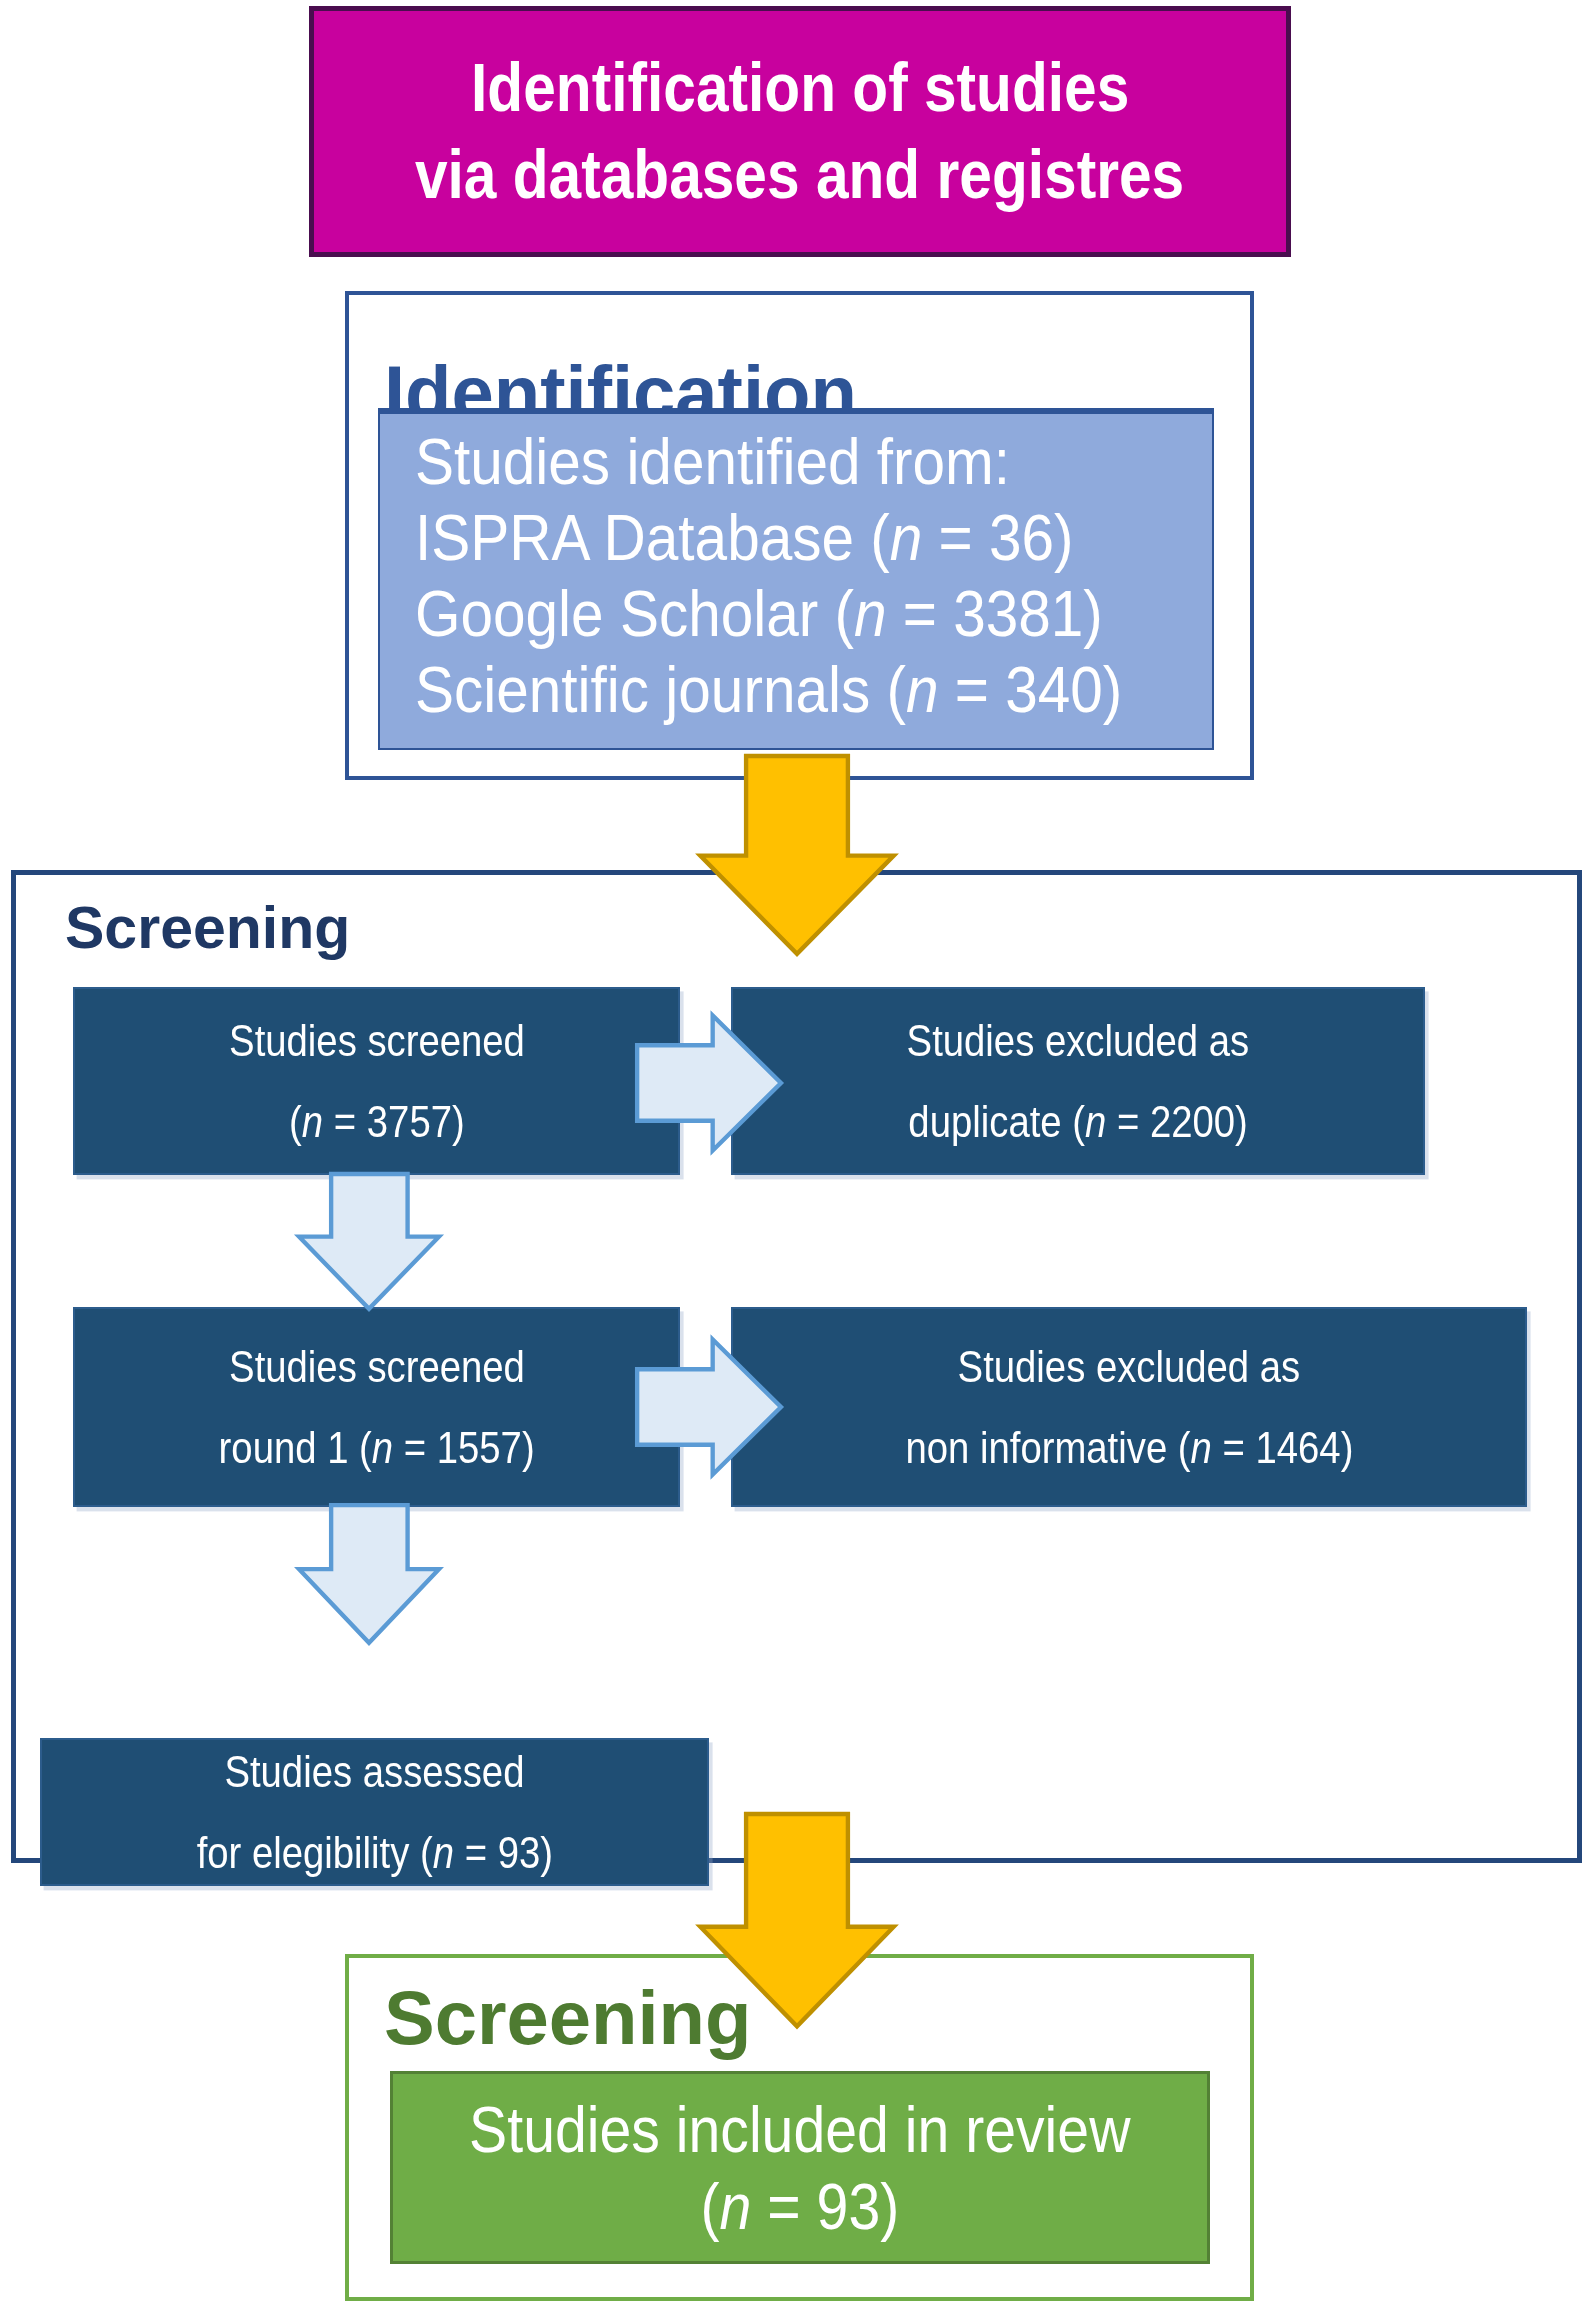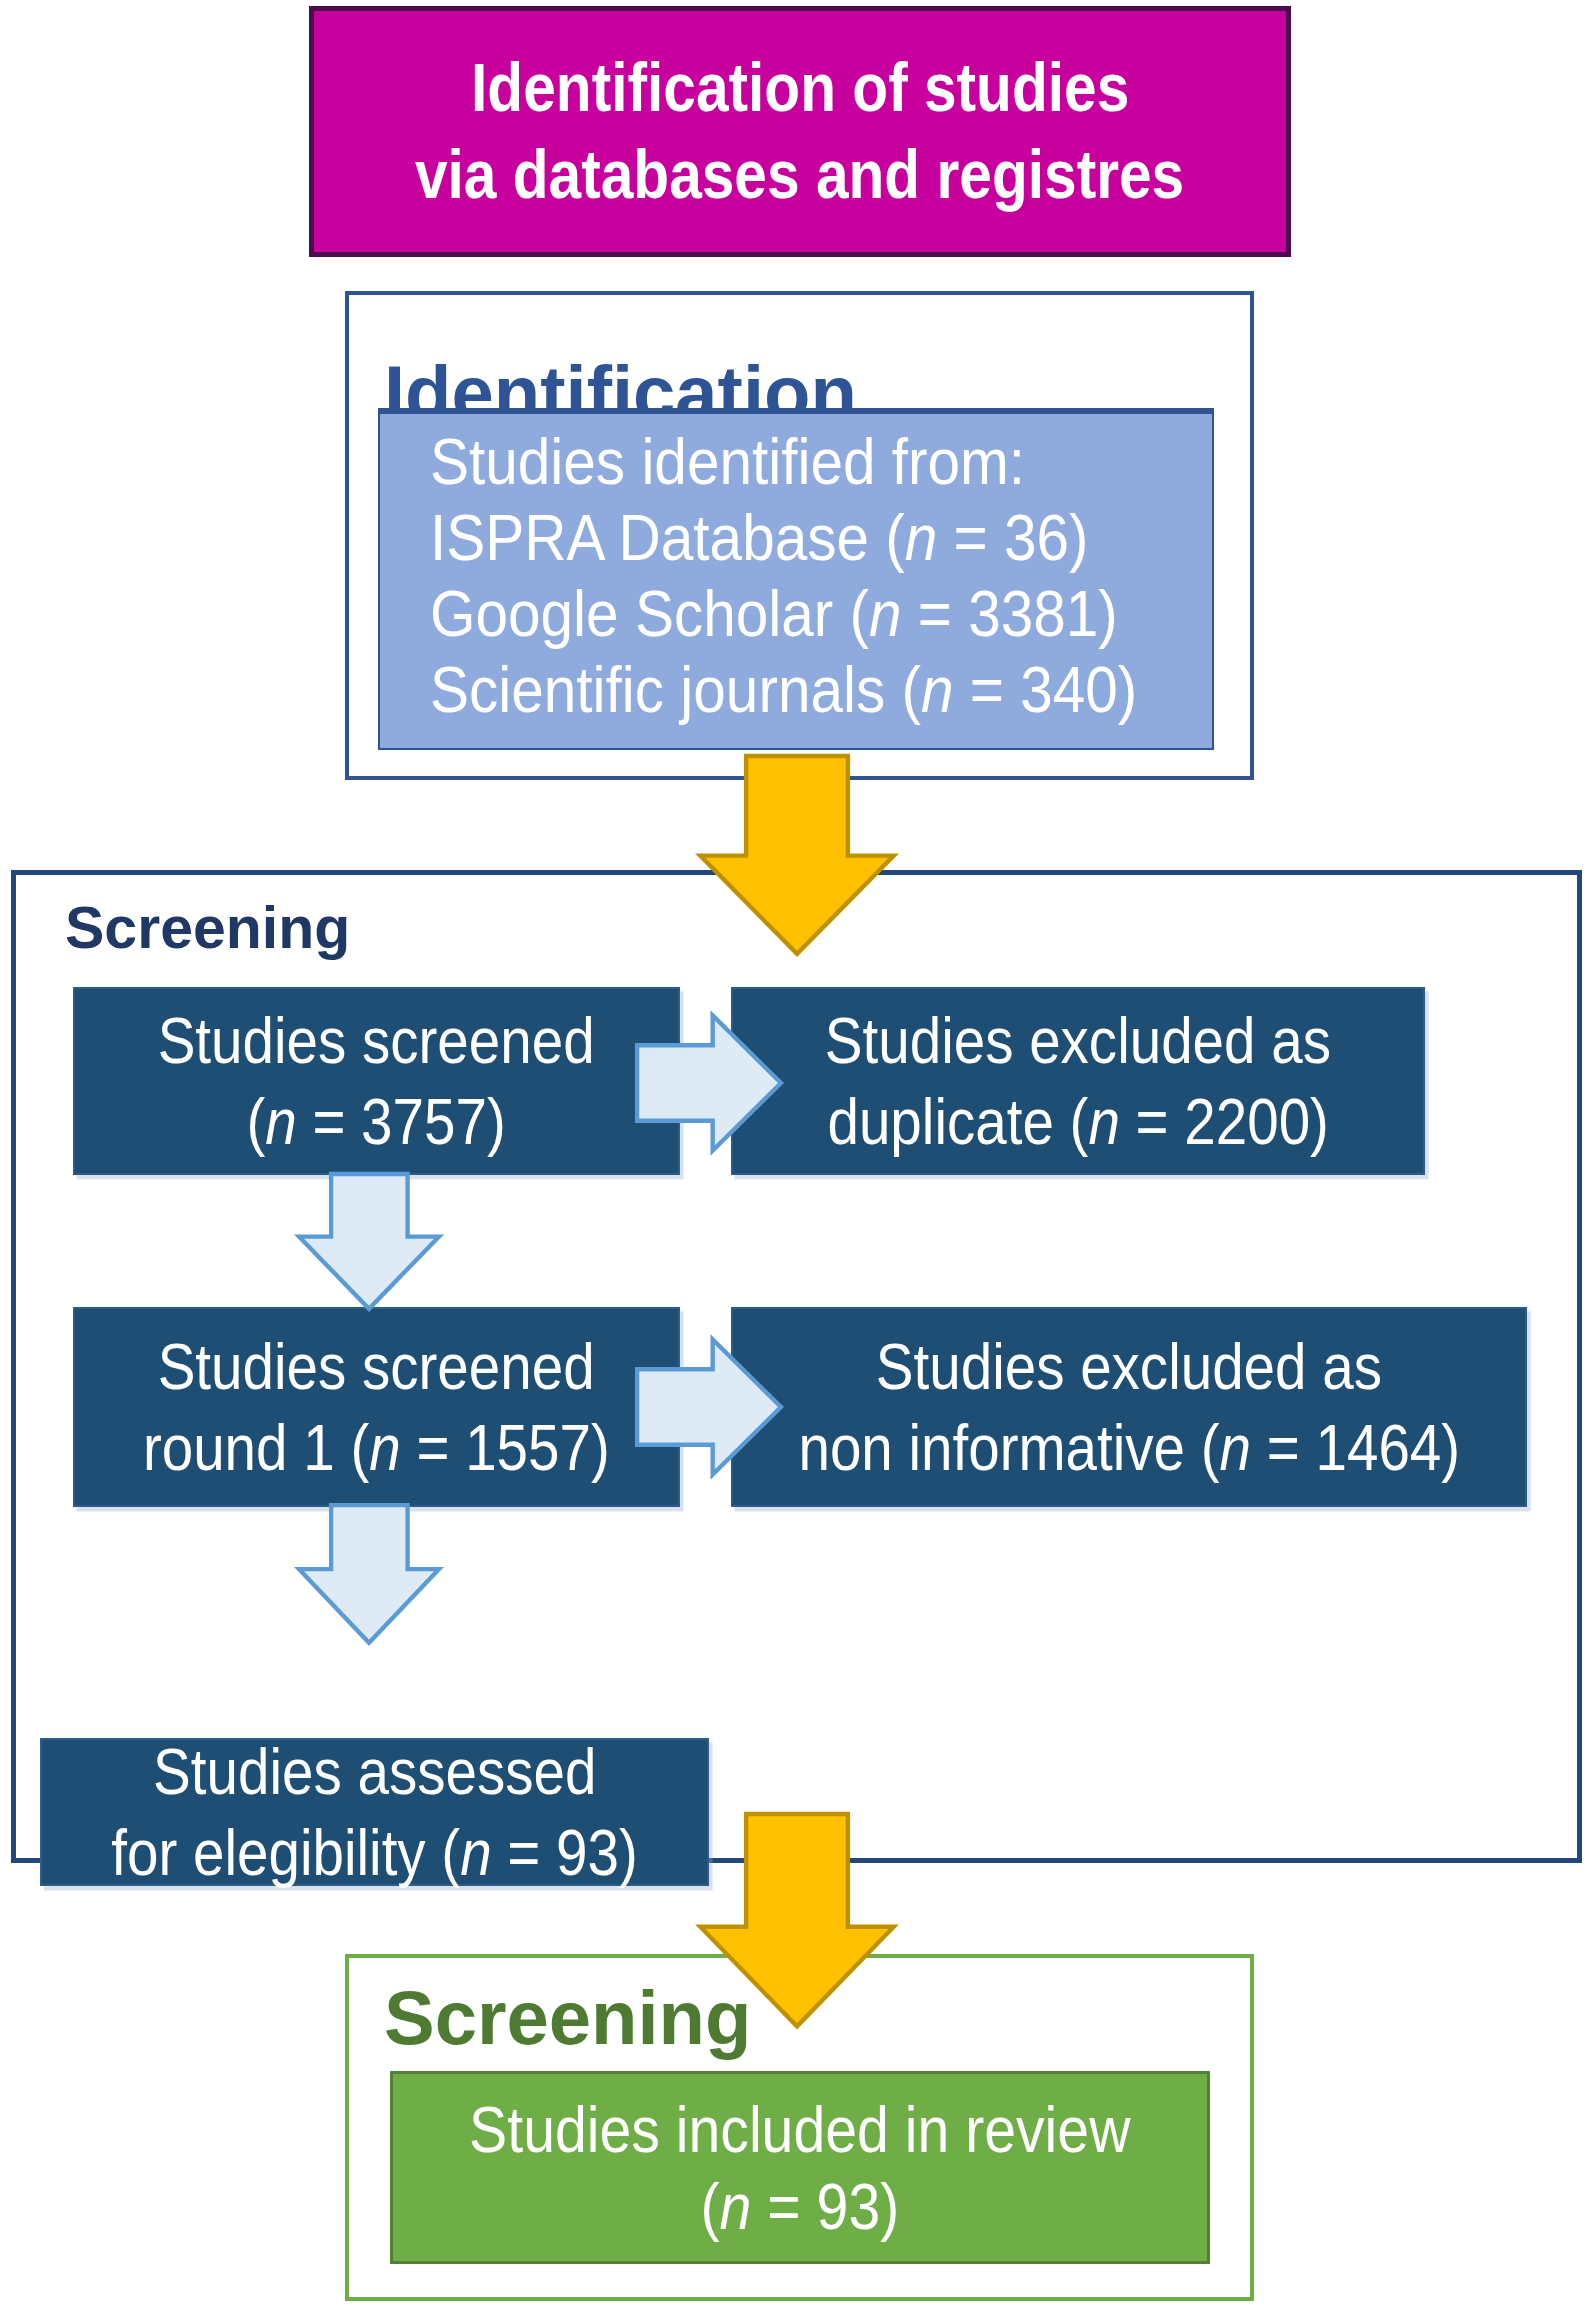--- a/index.html
+++ b/index.html
@@ -44,27 +44,27 @@
   .id-heading{left:35px; top:13px; font-size:76px; color:var(--blue-heading);margin-top:41px;}
   .screen-heading{left:49px; top:19px; font-size:59px; color:var(--navy-heading);}
   .inc-heading{left:35px; top:16px; font-size:76px; color:var(--green-heading);}
 
   
   .sources-box{
     position:absolute; left:29px; top:113px; width:836px; height:342px;
     background:var(--periwinkle);
     border:2.9px solid var(--blue-border); border-top-width:6.5px;
     box-sizing:border-box; color:#ffffff; font-size:65px; line-height:76px;
-    padding-left:50px; padding-top:10.2px;
+    padding-left:35px; padding-top:10.2px;
   }
 
   
   .darkbox{
     background:var(--darkbox); border:2.9px solid var(--darkbox-border);
-    box-sizing:border-box; color:#ffffff; font-size:65px; line-height:81px;
+    box-sizing:border-box; color:#ffffff; font-size:44px; line-height:81px;
     display:flex; flex-direction:column; justify-content:center; align-items:center;
     text-align:center; box-shadow:3.6px 4.4px 0 rgba(150,170,200,.35);
   }
   .box-r1l{left:73px; top:987px; width:607px; height:188px;}
   .box-r1r{left:731px; top:987px; width:694px; height:188px;}
   .box-r2l{left:73px; top:1307px; width:607px; height:200px;}
   .box-r2r{left:731px; top:1307px; width:796px; height:200px;}
   .box-r3 {left:40px;  top:1738px; width:669px; height:148px;}
 
   

